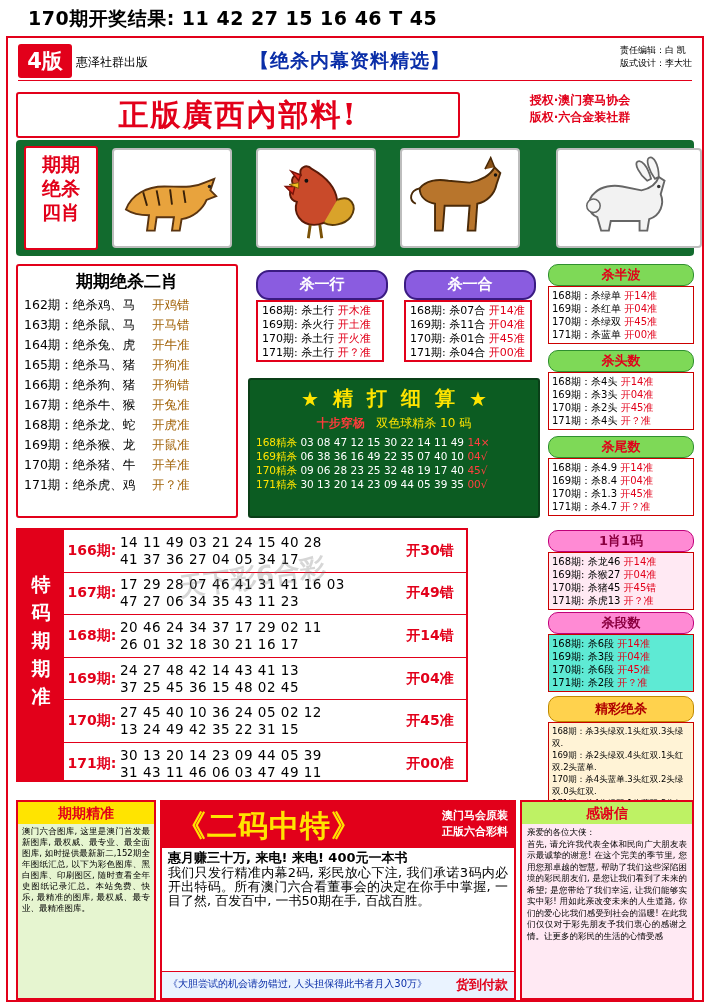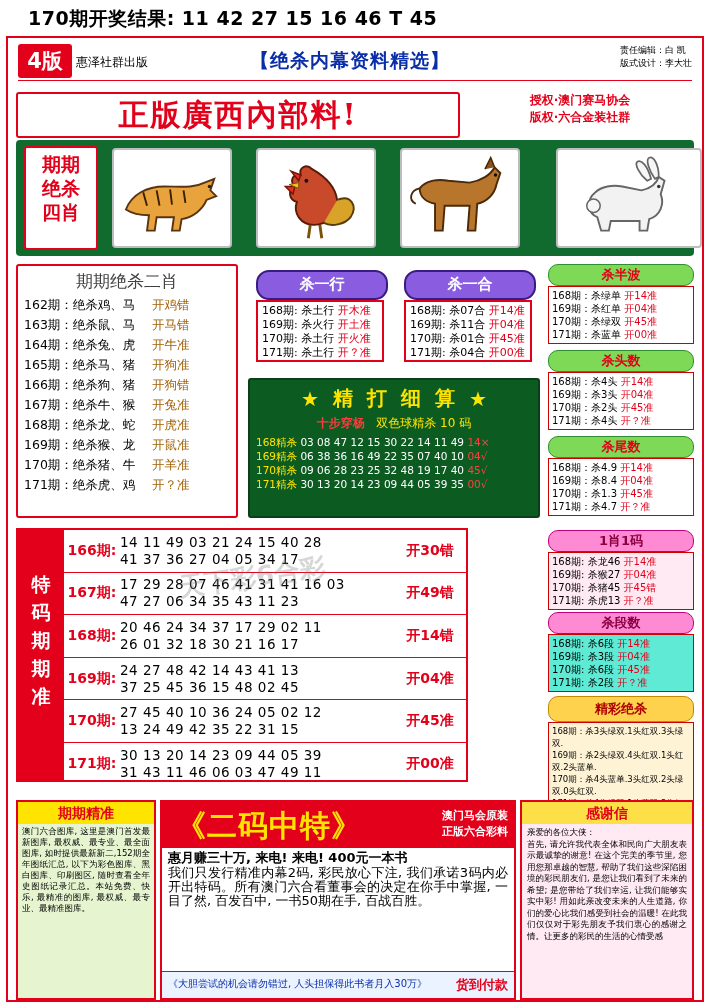--- a/index.html
+++ b/index.html
@@ -24,21 +24,21 @@
   .auth{position:absolute;left:466px;top:92px;width:228px;font-size:12px;color:#e2001a;font-weight:bold;line-height:17px;text-align:center;}
 
   
   .animals{position:absolute;left:16px;top:140px;width:678px;height:116px;background:#126b2e;border-radius:4px;}
   .an-label{position:absolute;left:8px;top:6px;width:74px;height:104px;background:#fff;border:2px solid #e2001a;box-sizing:border-box;color:#e2001a;font-size:19px;font-weight:bold;text-align:center;line-height:24px;padding-top:4px;border-radius:3px;}
   .an-cell{position:absolute;top:8px;width:120px;height:100px;background:#fff;border:2px solid #bdbdbd;box-sizing:border-box;border-radius:4px;overflow:hidden;}
   .an1{left:96px;} .an2{left:240px;} .an3{left:384px;} .an4{left:540px;width:146px;}
 
   
   .p-shasheng{position:absolute;left:16px;top:264px;width:222px;height:254px;background:#fff;border:2px solid #e2001a;box-sizing:border-box;border-radius:3px;}
-  .p-shasheng h3{margin:0;padding:4px 0 2px;text-align:center;font-size:17px;color:#404040;font-weight:normal;}
+  .p-shasheng h3{margin:0;padding:4px 0 2px;text-align:center;font-size:17px;color:#000000;font-weight:bold;}
   .ss-row{display:flex;font-size:12.5px;line-height:20px;padding:0 6px;color:#000;}
   .ss-a{width:128px;}
   .ss-b{color:#a16207;}
 
   
   .pill{position:absolute;height:26px;border-radius:13px;background:#8a5ce0;border:2px solid #3a1b82;color:#fff;font-size:15px;font-weight:bold;text-align:center;line-height:24px;}
   .pill1{left:256px;top:270px;width:128px;}
   .pill2{left:404px;top:270px;width:128px;}
   .pbox{position:absolute;top:300px;height:62px;border:2px solid #e2001a;background:#fff;box-sizing:border-box;font-size:11px;line-height:14px;padding:2px 4px;}
   .pbox1{left:256px;width:128px;}
@@ -77,21 +77,21 @@
   .tm-nums{flex:1;font-size:13.5px;line-height:17px;color:#000;letter-spacing:0.5px;font-family:"DejaVu Sans",sans-serif;}
   .tm-res{width:72px;font-size:14px;font-weight:bold;color:#e2001a;text-align:center;}
 
   
   .bt{position:absolute;top:800px;height:200px;box-sizing:border-box;}
   .bt1{left:16px;width:140px;border:2px solid #e2001a;background:#e6f5d0;}
   .bt2{left:160px;width:356px;border:2px solid #e2001a;background:#fff;}
   .bt3{left:520px;width:174px;border:2px solid #e2001a;background:#ffe9f3;}
   .bt-h{height:22px;line-height:22px;text-align:center;font-size:14px;font-weight:bold;}
   .bt1 .bt-h{background:#ffe400;color:#e2001a;}
-  .bt3 .bt-h{background:#fde047;color:#e2001a;}
+  .bt3 .bt-h{background:#bef264;color:#e2001a;}
   .bt1 p{margin:2px 4px;font-size:8.5px;line-height:11px;color:#000;text-align:justify;}
   .bt3 p{margin:3px 5px;font-size:8.5px;line-height:11.5px;color:#000;text-align:justify;}
 
   .emc{position:absolute;left:0;top:0;width:352px;height:46px;background:#e2001a;}
   .emc-t{position:absolute;left:14px;top:4px;font-size:30px;font-weight:bold;color:#ffe400;font-family:"DejaVu Serif","Liberation Serif",serif;letter-spacing:1px;}
   .emc-r{position:absolute;right:6px;top:6px;font-size:11px;color:#fff;line-height:16px;text-align:center;font-weight:bold;}
   .bt2 .body{position:absolute;top:48px;left:0;width:352px;}
   .bt2 .body p{margin:1px 6px;font-size:13px;line-height:14px;color:#000;text-align:justify;}
   .bt2 .hl{color:#e2001a;font-weight:bold;font-size:13px;}
   .bt2 .foot{position:absolute;left:0;bottom:0;width:352px;height:26px;background:#eaf3ff;border-top:1px solid #e2001a;}

